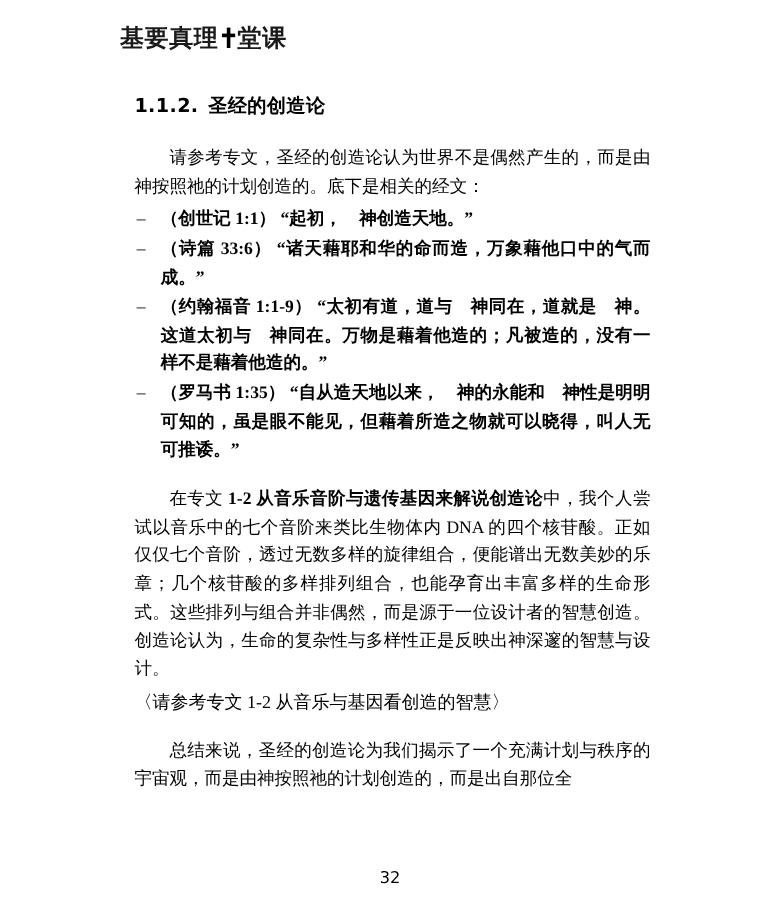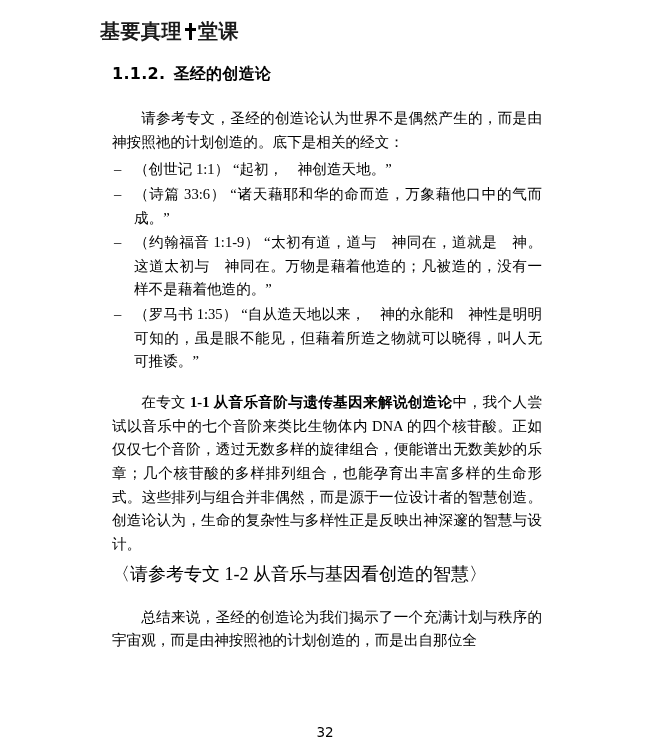--- a/index.html
+++ b/index.html
@@ -56,21 +56,21 @@
     left: 0.5px;
     top: 4.5px;
     width: 11px;
     height: 3px;
     background: #000;
   }
 
   
   .content {
     position: absolute;
-    top: 64px;
+    top: 78px;
     left: 112px;
     width: 430px;
   }
 
   h2.section-title {
     font-family: "DejaVu Sans", "Liberation Sans", sans-serif;
     font-size: 16px;
     font-weight: bold;
     margin: 0 0 22px 0;
     letter-spacing: 0.3px;
@@ -108,31 +108,32 @@
     width: 22px;
     flex: 0 0 22px;
     text-align: left;
     padding-left: 2px;
     box-sizing: border-box;
   }
   ul.verse-list li .vtext {
     flex: 1 1 auto;
     text-align: justify;
     text-justify: inter-ideograph;
+    font-weight: bold;
   }
   .ref {
     white-space: nowrap;
   }
 
   .bold {
     font-weight: bold;
   }
 
   .ref-line {
-    font-size: 18px;
+    font-size: 15px;
     line-height: 1.62;
     margin: 2px 0 0 0;
   }
 
   
   .page-number {
     position: absolute;
     bottom: 10px;
     left: 0;
     width: 650px;
@@ -172,21 +173,21 @@
       <li>
         <span class="dash">–</span>
         <span class="vtext"><span class="ref">（约翰福音 1:1-9）</span> <span>“太初有道，道与　神同在，道就是　神。这道太初与　神同在。万物是藉着他造的；凡被造的，没有一样不是藉着他造的。”</span></span>
       </li>
       <li>
         <span class="dash">–</span>
         <span class="vtext"><span class="ref">（罗马书 1:35）</span> <span>“自从造天地以来，　神的永能和　神性是明明可知的，虽是眼不能见，但藉着所造之物就可以晓得，叫人无可推诿。”</span></span>
       </li>
     </ul>
 
-    <p class="para indent gap-top"><span>在专文</span> <span class="bold">1-1 从音乐音阶与遗传基因来解说创造论</span><span>中，我个人尝试以音乐中的七个音阶来类比生物体内 DNA 的四个核苷酸。正如仅仅七个音阶，透过无数多样的旋律组合，便能谱出无数美妙的乐章；几个核苷酸的多样排列组合，也能孕育出丰富多样的生命形式。这些排列与组合并非偶然，而是源于一位设计者的智慧创造。创造论认为，生命的复杂性与多样性正是反映出神深邃的智慧与设计。</span></p>
+    <p class="para indent gap-top"><span>在专文</span> <span class="bold">1-2 从音乐音阶与遗传基因来解说创造论</span><span>中，我个人尝试以音乐中的七个音阶来类比生物体内 DNA 的四个核苷酸。正如仅仅七个音阶，透过无数多样的旋律组合，便能谱出无数美妙的乐章；几个核苷酸的多样排列组合，也能孕育出丰富多样的生命形式。这些排列与组合并非偶然，而是源于一位设计者的智慧创造。创造论认为，生命的复杂性与多样性正是反映出神深邃的智慧与设计。</span></p>
 
     <p class="ref-line">〈请参考专文 1-2 从音乐与基因看创造的智慧〉</p>
 
     <p class="para indent gap-top">总结来说，圣经的创造论为我们揭示了一个充满计划与秩序的宇宙观，而是由神按照祂的计划创造的，而是出自那位全</p>
 
   </div>
 
   <div class="page-number">32</div>
 
 </div>

